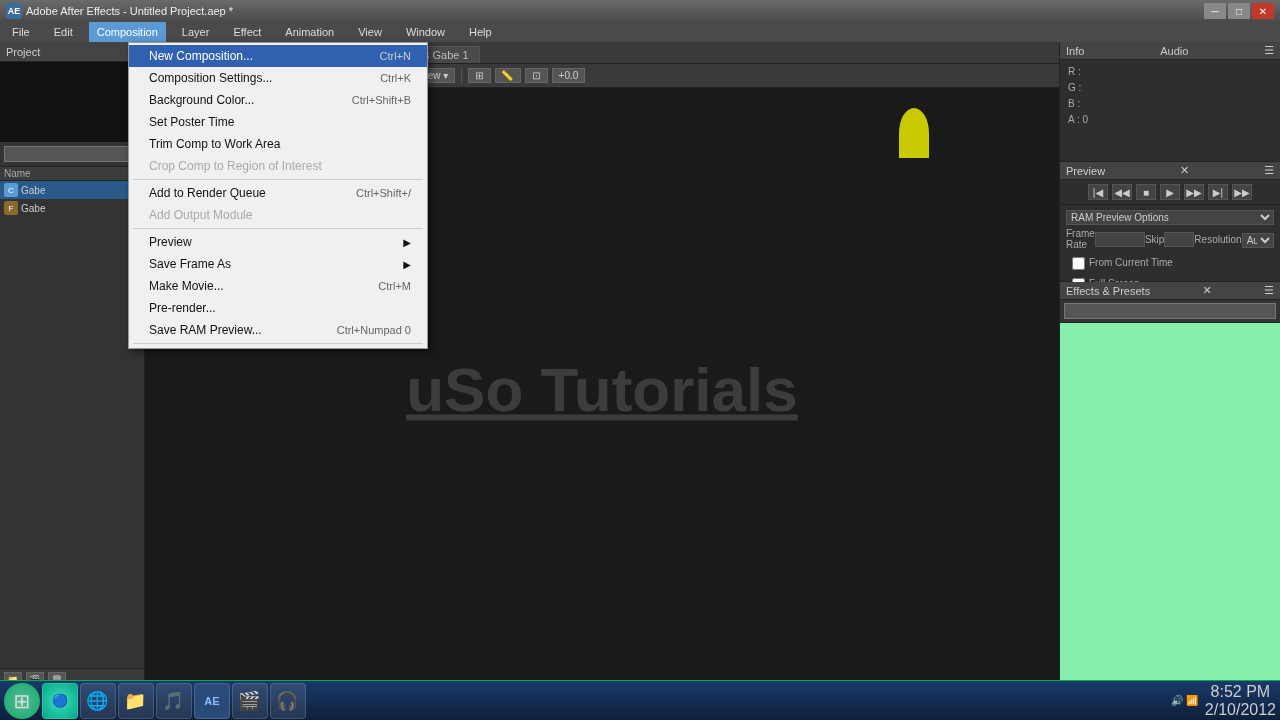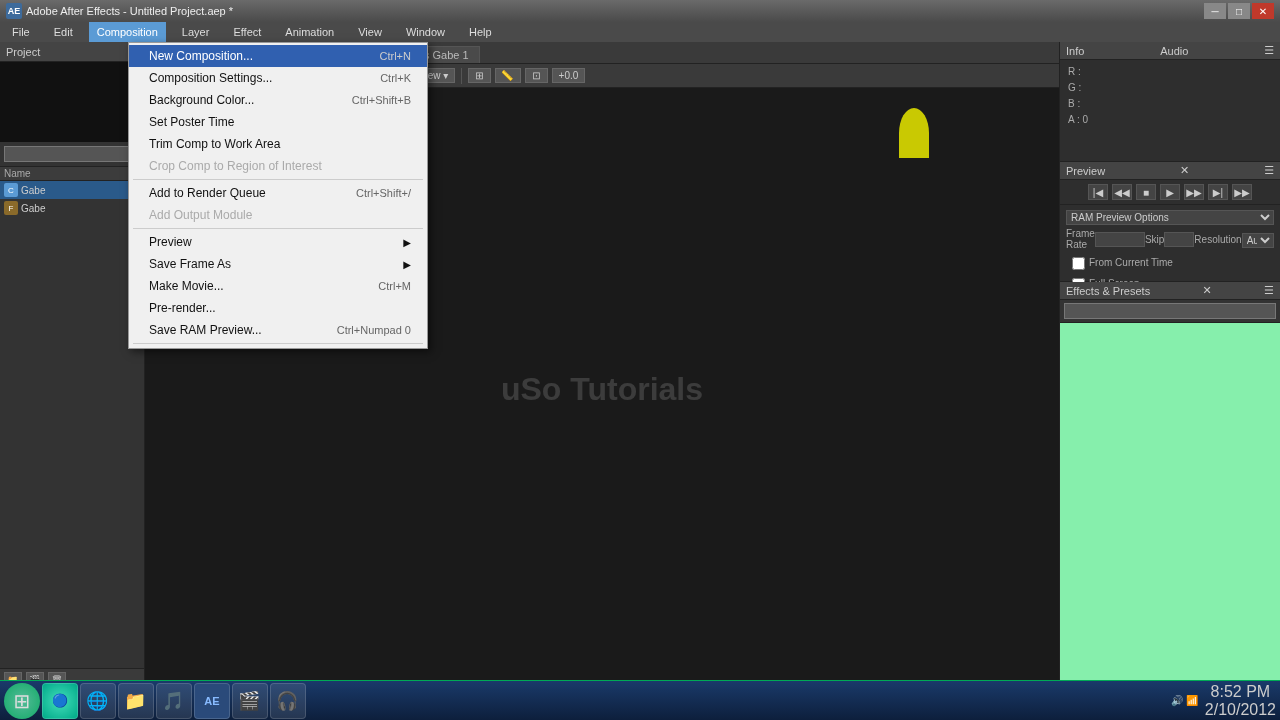--- a/index.html
+++ b/index.html
@@ -226,25 +226,26 @@
       background: #1a1a1a;
       position: relative;
       overflow: hidden;
     }
     
     #watermark {
       position: absolute;
       top: 50%;
       left: 50%;
       transform: translate(-50%, -50%);
-      font-size: 32px;
+      font-size: 62px;
       font-weight: bold;
       color: rgba(255,255,255,0.15);
       white-space: nowrap;
       pointer-events: none;
+      text-decoration: underline;
     }
     
     #figure-left {
       position: absolute;
       left: 180px;
       top: 30px;
       width: 24px;
       height: 80px;
       background: #6fc;
       opacity: 0.8;

